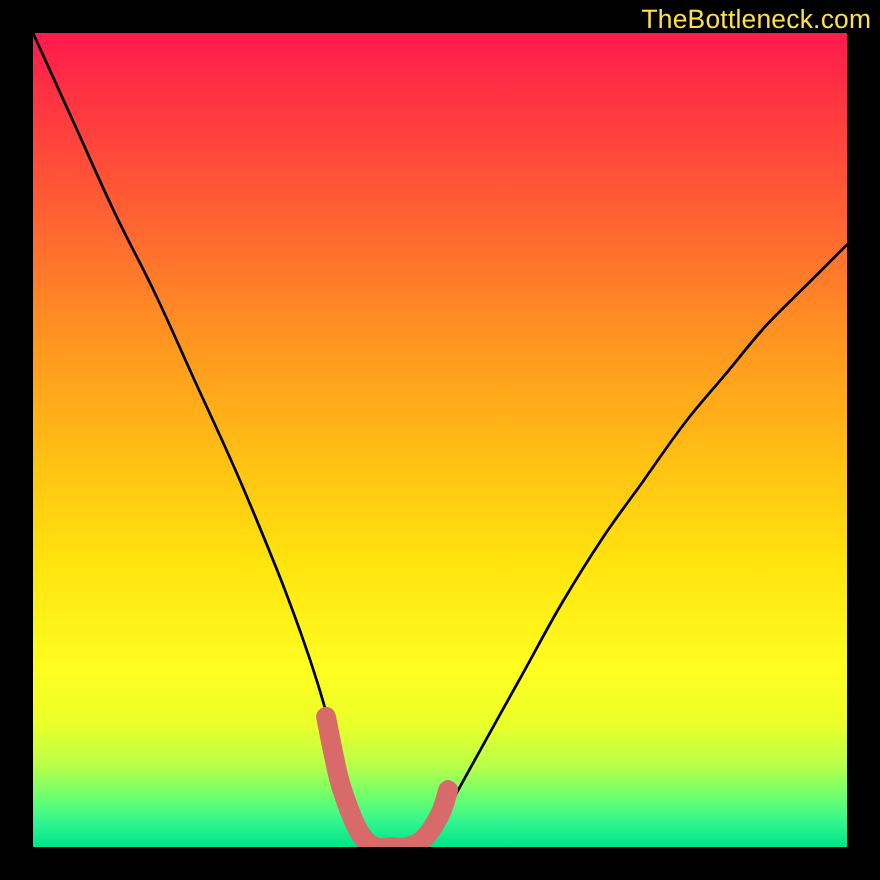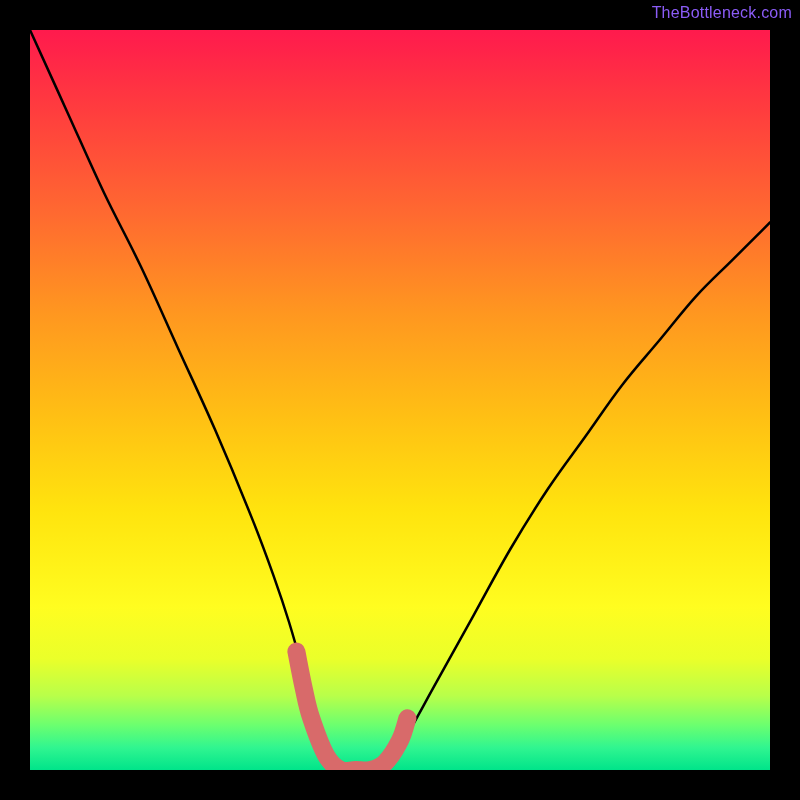--- a/index.html
+++ b/index.html
@@ -42,22 +42,22 @@
       #b8ff4a 90%,
       #6aff70 94%,
       #30f590 97%,
       #00e48a 100%
     );
   }
   .watermark {
     position: absolute;
     top: 4px;
     right: 8px;
-    color: #8b5cf6;
-    font-size: 16px;
+    color: #fde047;
+    font-size: 24px;
     font-weight: 500;
     letter-spacing: 0.2px;
     user-select: none;
   }
   svg.curve {
     position: absolute;
     inset: 0;
     width: 740px;
     height: 740px;
   }

